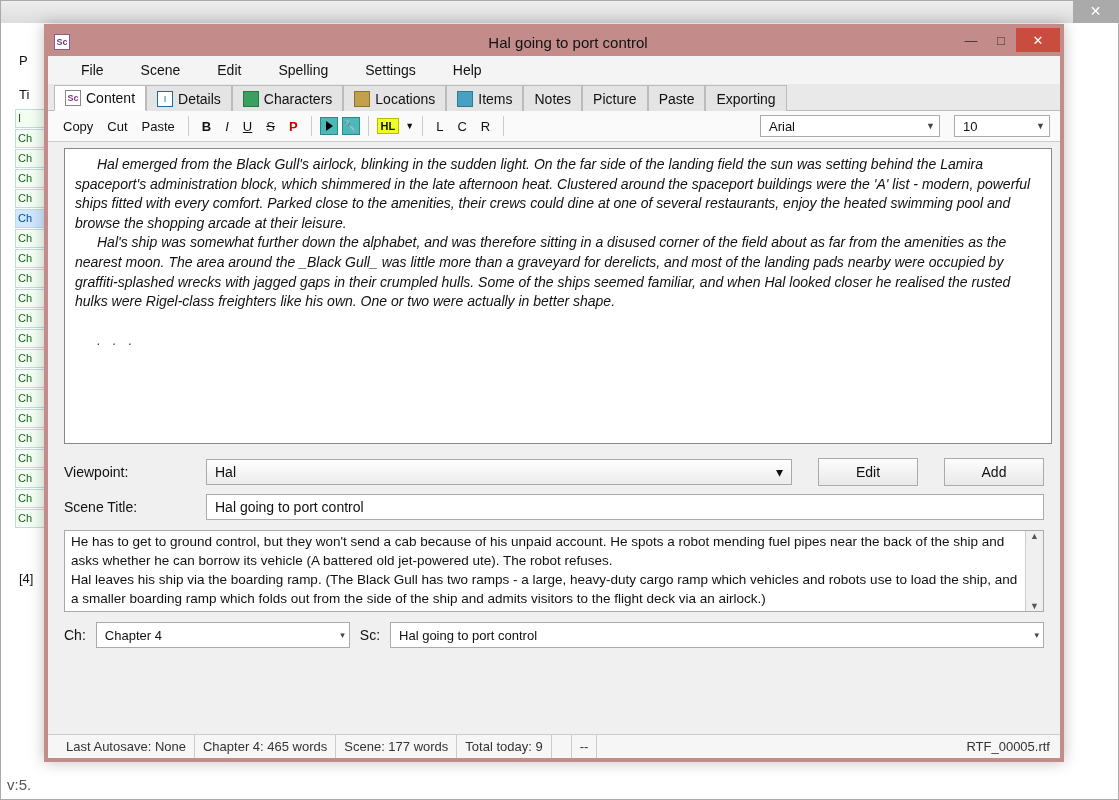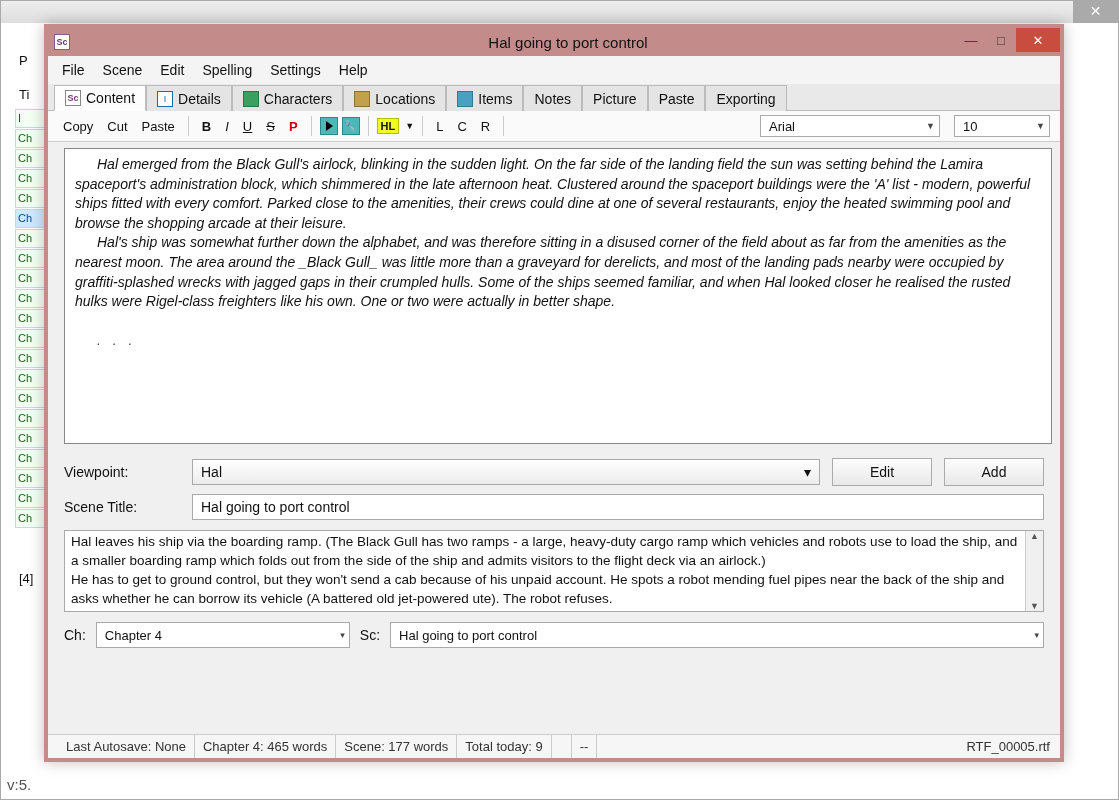--- a/index.html
+++ b/index.html
@@ -60,21 +60,21 @@
 .title-ctrl {
   width: 30px; height: 24px; display:flex; align-items:center; justify-content:center;
   font-size: 13px; color: #333;
 }
 .title-ctrl.close { background:#c94d3f; color:#fff; width: 44px; }
 
 .menubar {
   display:flex; gap: 18px; padding: 6px 14px; font-size: 14px; color: #111;
   background: #f4f4f4;
 }
-.menubar span { cursor: default; }
+.menubar span { cursor: default; margin-left: 19px; }
 
 .tabbar {
   display:flex; gap: 0; padding: 0 6px; background:#e9e9e9; border-bottom:1px solid #bbb;
   font-size: 14px;
 }
 .tab {
   display:flex; align-items:center; gap: 5px;
   padding: 4px 10px; border: 1px solid #bbb; border-bottom: none;
   background: #e4e4e4; position: relative; top: 1px;
 }
@@ -119,21 +119,21 @@
 .editor-wrap { padding: 6px 8px 6px 16px; }
 .editor {
   width: 100%; height: 296px; border: 1px solid #888; background:#fff;
   padding: 6px 10px; font-size: 14px; line-height: 1.4; color:#111;
   font-family: Arial, sans-serif; overflow-y:auto;font-style:italic;
 }
 .editor p { text-indent: 22px; margin: 0; }
 .editor p.dots { text-indent: 22px; color:#444; letter-spacing: 4px; }
 
 .formrow {
-  display:flex; align-items:center; gap: 12px;
+  display:flex; align-items:center; gap: 26px;
   padding: 8px 16px 0 16px;
 }
 .formrow label { width: 116px; font-size:14px; }
 .input {
   flex:1; height: 26px; border:1px solid #aaa; background:#fff;
   padding: 0 8px; font-size:14px; line-height:24px;
 }
 .select {
   flex:1; height: 26px; border:1px solid #aaa; background:linear-gradient(#fff,#ececec);
   padding: 0 8px; display:flex; align-items:center; justify-content:space-between; font-size:14px;
@@ -322,22 +322,22 @@
     <div class="btn-std">Add</div>
   </div>
 
   <div class="formrow">
     <label>Scene Title:</label>
     <div class="input">Hal going to port control</div>
   </div>
 
   <div class="notes">
     <div class="notes-inner">
+      <div>He has to get to ground control, but they won't send a cab because of his unpaid account. He spots a robot mending fuel pipes near the back of the ship and asks whether he can borrow its vehicle (A battered old jet-powered ute). The robot refuses.</div>
       <div>Hal leaves his ship via the boarding ramp. (The Black Gull has two ramps - a large, heavy-duty cargo ramp which vehicles and robots use to load the ship, and a smaller boarding ramp which folds out from the side of the ship and admits visitors to the flight deck via an airlock.)</div>
-      <div>He has to get to ground control, but they won't send a cab because of his unpaid account. He spots a robot mending fuel pipes near the back of the ship and asks whether he can borrow its vehicle (A battered old jet-powered ute). The robot refuses.</div>
     </div>
     <div class="notes-scroll">
       <span>▲</span>
       <span>▼</span>
     </div>
   </div>
 
   <div class="chscrow">
     <span>Ch:</span>
     <div class="combo ch-combo">

